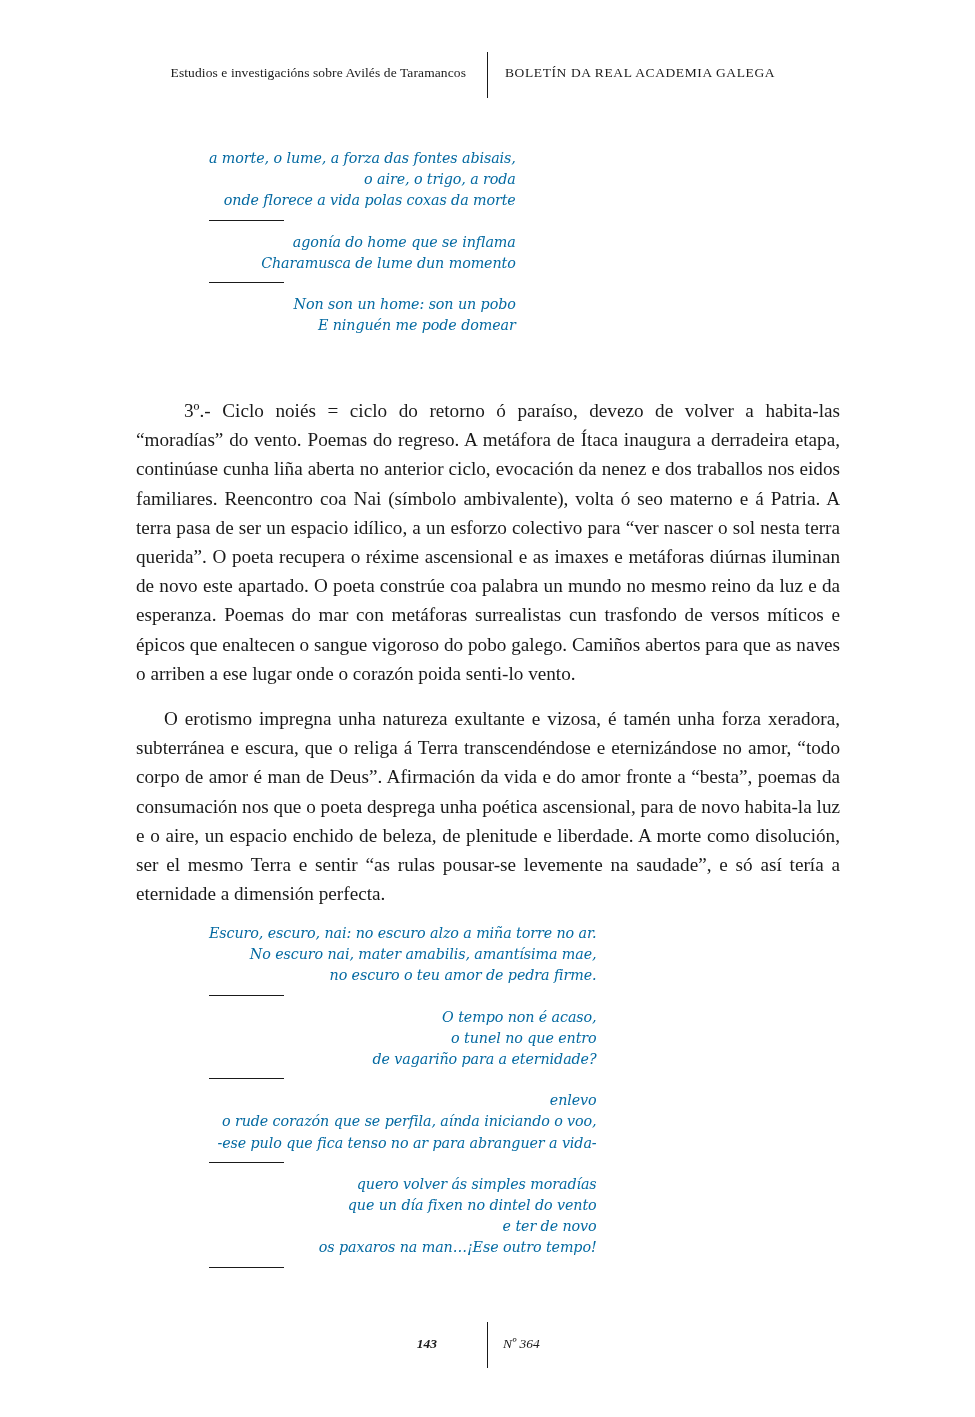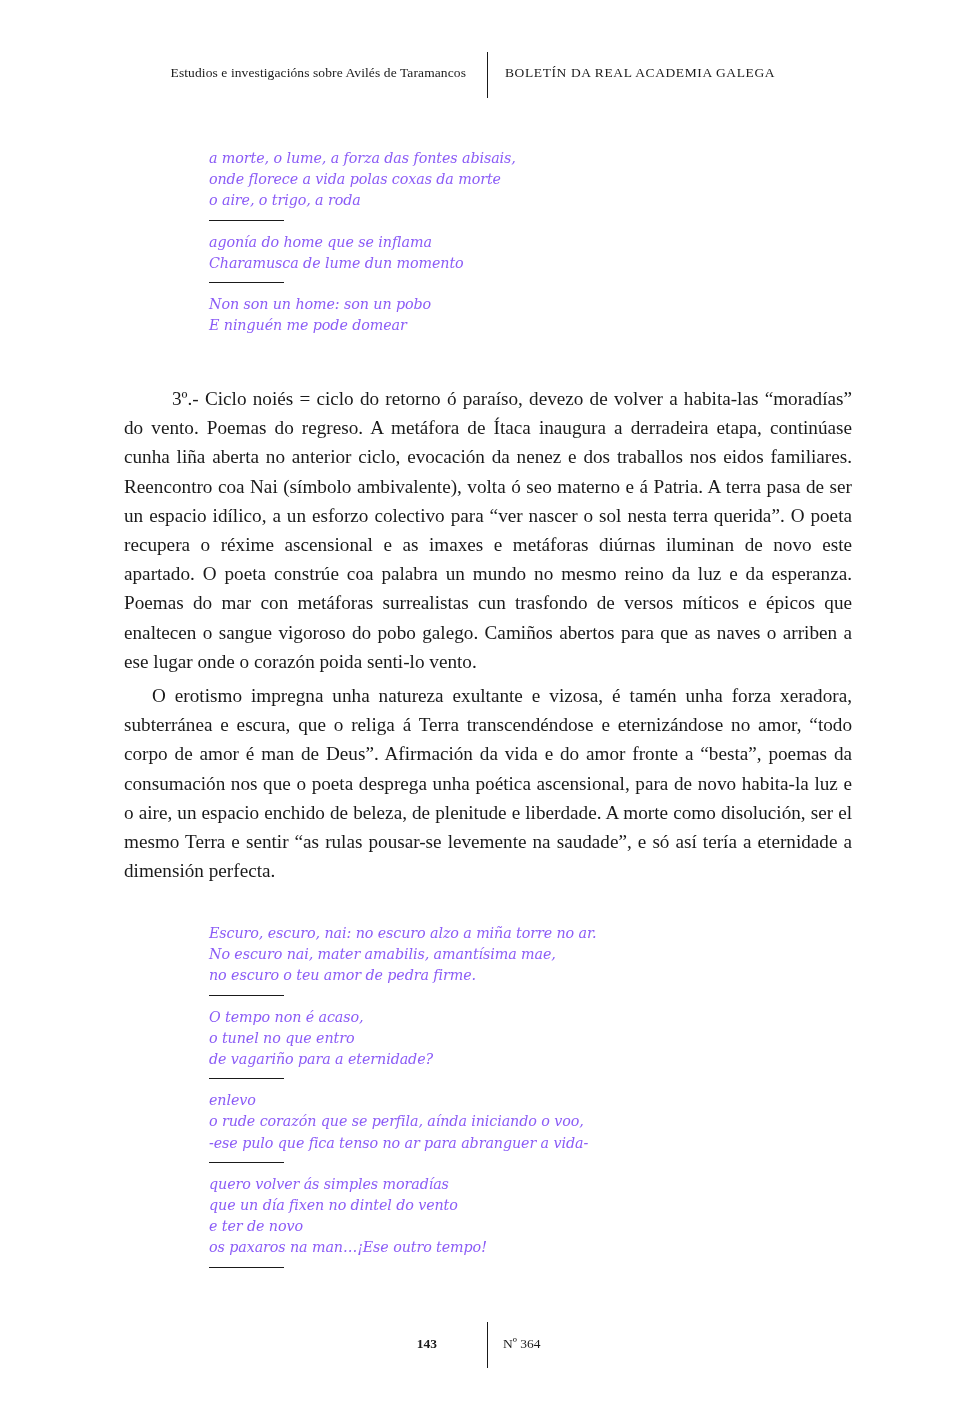--- a/index.html
+++ b/index.html
@@ -48,21 +48,22 @@
       font-family: Liberation Serif, serif;
     }
 
     .poem {
       position: absolute;
       left: 209px;
       font-family: "DejaVu Serif", serif;
       font-style: italic;
       font-size: 14.3px;
       line-height: 21.2px;
-      color: #8b5cf6;
+      color: #0369a1;
+      text-align: right;
     }
     .poem .line {
       display: block;
       white-space: nowrap;
       letter-spacing: -0.1px;
     }
     .poem .sep {
       display: block;
       width: 75px;
       height: 1px;
@@ -77,36 +78,37 @@
       position: absolute;
       left: 120px;
       width: 736px;
       font-family: "Liberation Serif", serif;
       font-size: 19.2px;
       line-height: 29.2px;
       text-align: justify;
       color: #1a1a1a;
     }
     .body-text p {
-      margin: 4px;
+      margin: 16px;
       text-indent: 28px;
     }
     .body-text p.first {
       text-indent: 48px;
     }
     .body-text p + p {
       margin-top: 5px;
     }
 
     .footer {
       position: absolute;
       top: 1322px;
       left: 0;
       width: 942px;
       height: 48px;
+      font-style: italic;
     }
     .footer-divider {
       position: absolute;
       left: 487px;
       top: 0;
       width: 1px;
       height: 46px;
       background: #1a1a1a;
     }
     .page-number {
@@ -127,22 +129,22 @@
 <body>
 
 <div class="header">
   <span class="header-left">Estudios e investigacións sobre Avilés de Taramancos</span>
   <span class="header-divider"></span>
   <span class="header-right">BOLETÍN DA REAL ACADEMIA GALEGA</span>
 </div>
 
 <div class="poem" style="top:148px;">
   <span class="line">a morte, o lume, a forza das fontes abisais,</span>
+  <span class="line">o aire, o trigo, a roda</span>
   <span class="line">onde florece a vida polas coxas da morte</span>
-  <span class="line">o aire, o trigo, a roda</span>
   <span class="sep"></span>
   <span class="line">agonía do home que se inflama</span>
   <span class="line">Charamusca de lume dun momento</span>
   <span class="sep"></span>
   <span class="line">Non son un home: son un pobo</span>
   <span class="line">E ninguén me pode domear</span>
 </div>
 
 <div class="body-text" style="top:380px;">
   <p class="first">3º.- Ciclo noiés = ciclo do retorno ó paraíso, devezo de volver a habita-las “moradías” do vento. Poemas do regreso. A metáfora de Ítaca inaugura a derradeira etapa, continúase cunha liña aberta no anterior ciclo, evocación da nenez e dos traballos nos eidos familiares. Reencontro coa Nai (símbolo ambivalente), volta ó seo materno e á Patria. A terra pasa de ser un espacio idílico, a un esforzo colectivo para “ver nascer o sol nesta terra querida”. O poeta recupera o réxime ascensional e as imaxes e metáforas diúrnas iluminan de novo este apartado. O poeta constrúe coa palabra un mundo no mesmo reino da luz e da esperanza. Poemas do mar con metáforas surrealistas cun trasfondo de versos míticos e épicos que enaltecen o sangue vigoroso do pobo galego. Camiños abertos para que as naves o arriben a ese lugar onde o corazón poida senti-lo vento.</p>

